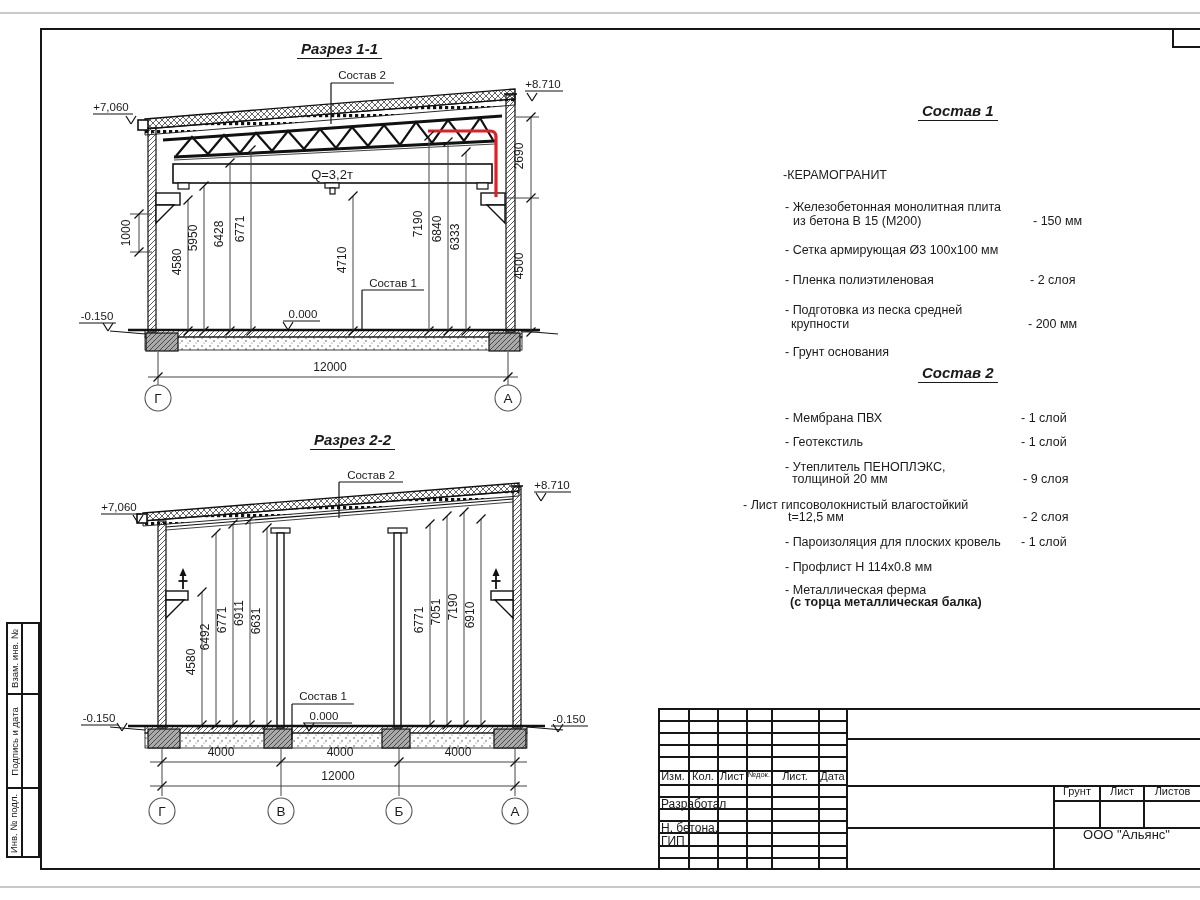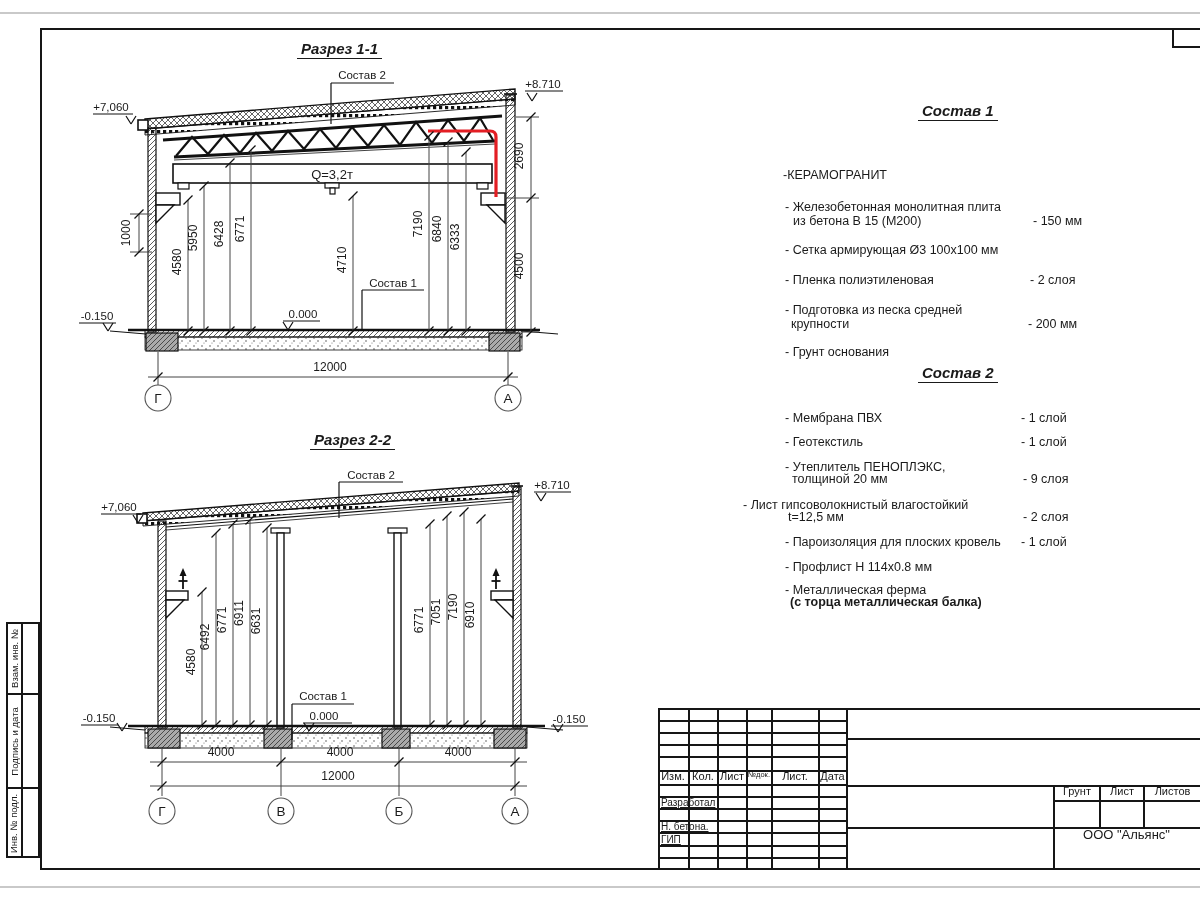--- a/index.html
+++ b/index.html
@@ -7,21 +7,21 @@
          font-family:"Liberation Sans",sans-serif;color:#1a1a1a;}
   .abs{position:absolute;white-space:nowrap;}
   .ln{position:absolute;background:#161616;}
   .gln{position:absolute;background:#c9c9c9;}
   .txt{position:absolute;font-size:12.5px;color:#1a1a1a;white-space:nowrap;line-height:14px;}
   .sec-title{position:absolute;font-size:15px;font-style:italic;font-weight:bold;
              border-bottom:1.4px solid #1a1a1a;padding:0 4px 1px 4px;white-space:nowrap;}
   .list-title{position:absolute;font-size:15px;font-style:italic;font-weight:bold;
               border-bottom:1.4px solid #1a1a1a;padding:0 4px 1px 4px;white-space:nowrap;}
   .tb-lbl{position:absolute;font-size:11px;white-space:nowrap;}
-  .tb-sm{position:absolute;font-size:10px;white-space:nowrap;text-decoration:underline;}
+  .tb-sm{position:absolute;font-size:12px;white-space:nowrap;}
   .tb-xs{position:absolute;font-size:7.5px;white-space:nowrap;}
   .cellC{display:flex;align-items:flex-start;justify-content:center;}
   .vwrap{position:absolute;display:flex;align-items:center;justify-content:center;}
   .vwrap span{transform:rotate(-90deg);font-size:9.5px;white-space:nowrap;}
   svg text{font-family:"Liberation Sans",sans-serif;fill:#1a1a1a;stroke:none;}
   .dtxt{font-size:12px;}
   .dtxt-s{font-size:11.5px;}
   .axtxt{font-size:13.5px;}
   .qtxt{font-size:13px;}
 </style>

